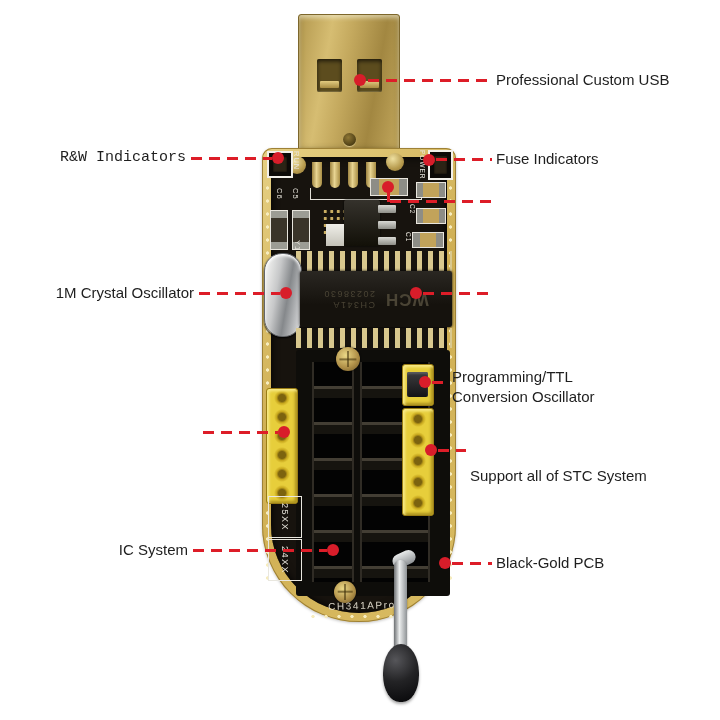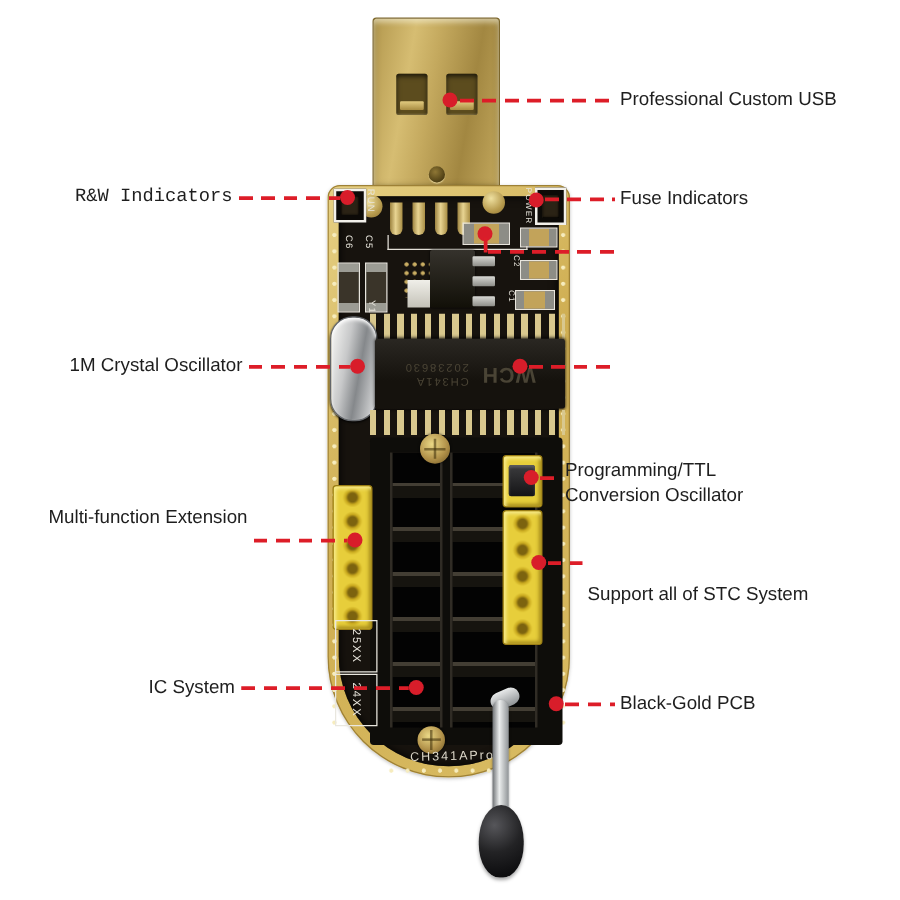--- a/index.html
+++ b/index.html
@@ -198,21 +198,20 @@
 
   <div class="abs co-text alignR" style="right:534px;top:149px;font-family:Liberation Mono, monospace;">R&amp;W Indicators</div>
   <div class="abs co-line" style="left:191px;top:157px;width:81px;"></div>
   <div class="abs co-dot" style="left:272px;top:152px;"></div>
 
   <div class="abs co-text alignR" style="right:526px;top:284px;">1M Crystal Oscillator</div>
   <div class="abs co-line" style="left:199px;top:292px;width:81px;"></div>
   <div class="abs co-dot" style="left:280px;top:287px;"></div>
 
   <div class="abs co-text two alignC" style="right:522px;top:404px;">
-    <div>Multi-function Extension</div>
   </div>
   <div class="abs co-line" style="left:203px;top:431px;width:75px;"></div>
   <div class="abs co-dot" style="left:278px;top:426px;"></div>
 
   <div class="abs co-text alignR" style="right:532px;top:541px;">IC System</div>
   <div class="abs co-line" style="left:193px;top:549px;width:134px;"></div>
   <div class="abs co-dot" style="left:327px;top:544px;"></div>
 
   <div class="abs co-dot" style="left:354px;top:74px;"></div>
   <div class="abs co-line" style="left:368px;top:79px;width:124px;"></div>

